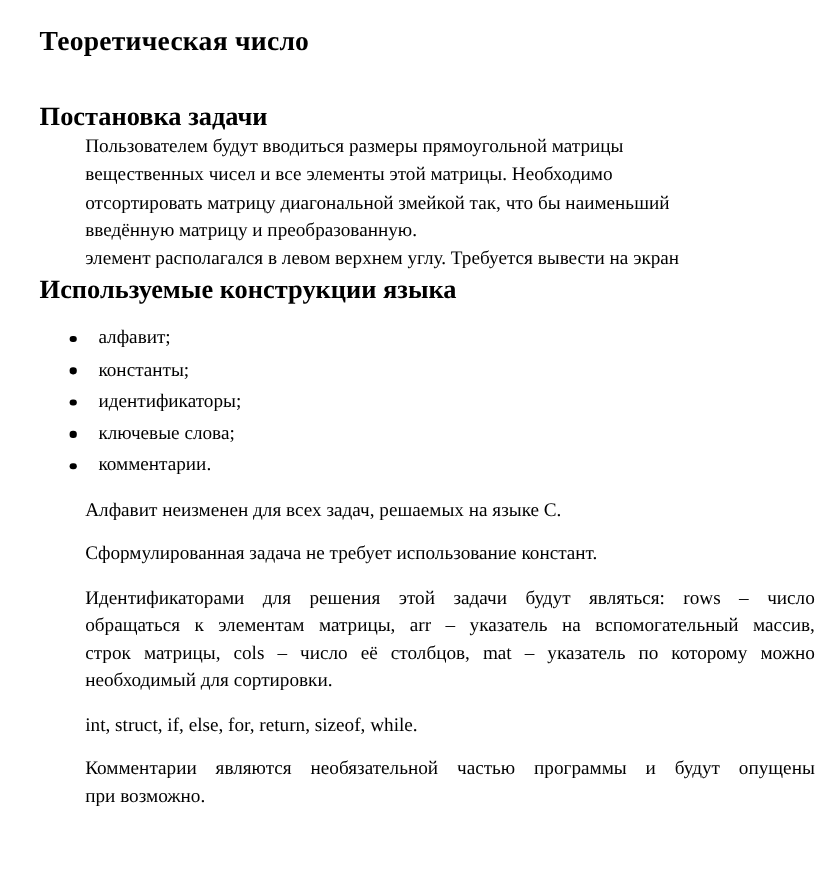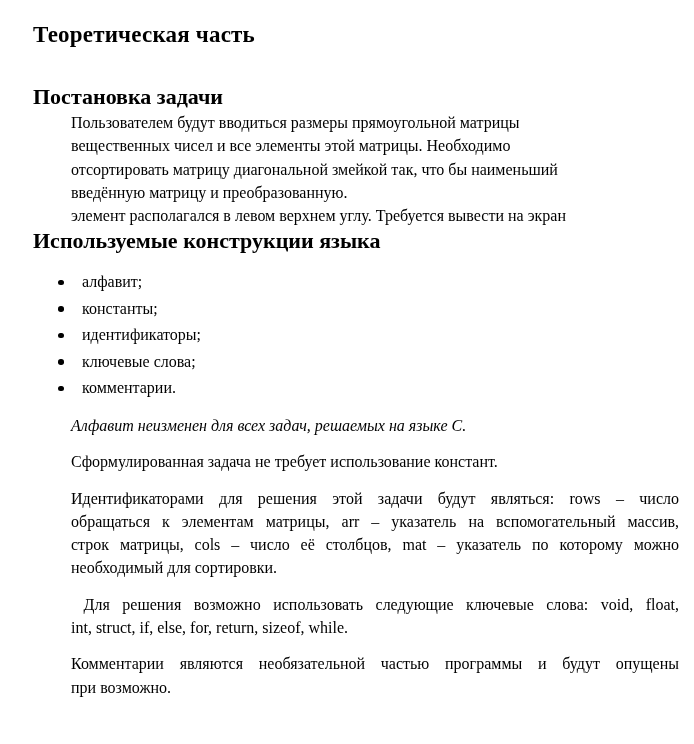--- a/index.html
+++ b/index.html
@@ -63,21 +63,21 @@
     border-radius: 50%;
     background: #000000;
   }
 </style>
 </head>
 <body>
 
 <div class="page">
   <div class="content">
 
-    <h1 class="doc-title">Теоретическая часть</h1>
+    <h1 class="doc-title">Теоретическая число</h1>
 
     <h2 class="sec-heading">Постановка задачи</h2>
 
     <div class="para tight">
       <div class="line">Пользователем будут вводиться размеры прямоугольной матрицы</div>
       <div class="line">вещественных чисел и все элементы этой матрицы. Необходимо</div>
       <div class="line">отсортировать матрицу диагональной змейкой так, что бы наименьший</div>
       <div class="line">введённую матрицу и преобразованную.</div>
       <div class="line">элемент располагался в левом верхнем углу. Требуется вывести на экран</div>
     </div>
@@ -101,37 +101,36 @@
       <li>
         <span class="bullet-dot"></span>
         <span>ключевые слова;</span>
       </li>
       <li>
         <span class="bullet-dot"></span>
         <span>комментарии.</span>
       </li>
     </ul>
 
-    <div class="para" style="margin-top: 12px; font-style: italic;">
+    <div class="para" style="margin-top: 12px;">
       <div class="line">Алфавит неизменен для всех задач, решаемых на языке C.</div>
     </div>
 
     <div class="para">
       <div class="line">Сформулированная задача не требует использование констант.</div>
     </div>
 
     <div class="para">
       <div class="line j">Идентификаторами для решения этой задачи будут являться: rows – число</div>
       <div class="line j">обращаться к элементам матрицы, arr – указатель на вспомогательный массив,</div>
       <div class="line j">строк матрицы, cols – число её столбцов, mat – указатель по которому можно</div>
       <div class="line">необходимый для сортировки.</div>
     </div>
 
     <div class="para">
-      <div class="line j"> Для решения возможно использовать следующие ключевые слова: void, float,</div>
       <div class="line">int, struct, if, else, for, return, sizeof, while.</div>
     </div>
 
     <div class="para">
       <div class="line j">Комментарии являются необязательной частью программы и будут опущены</div>
       <div class="line">при возможно.</div>
     </div>
 
   </div>
 </div>

